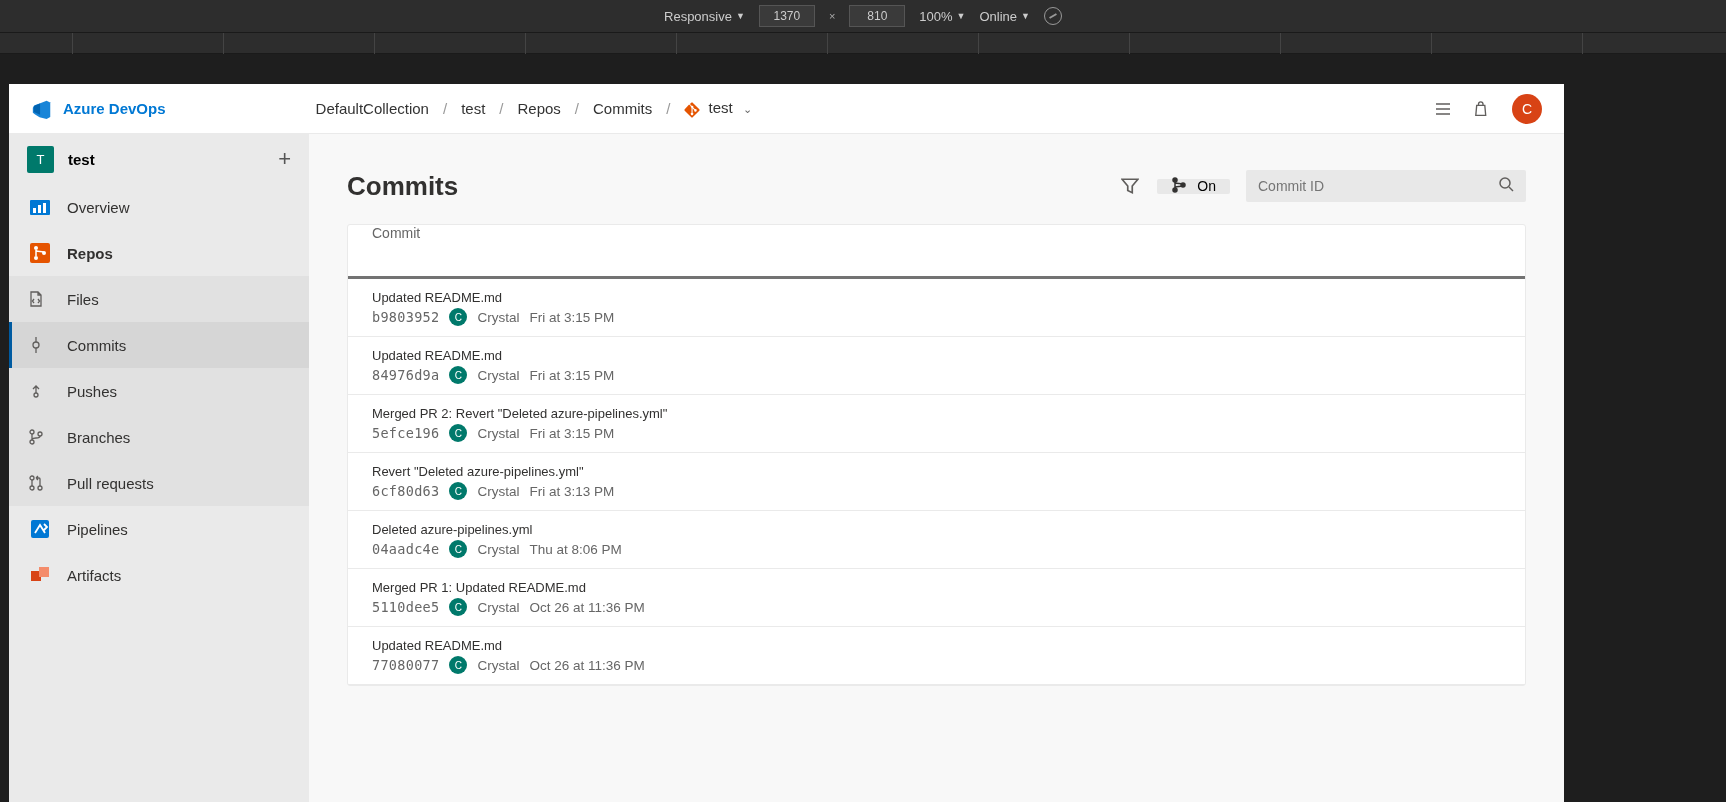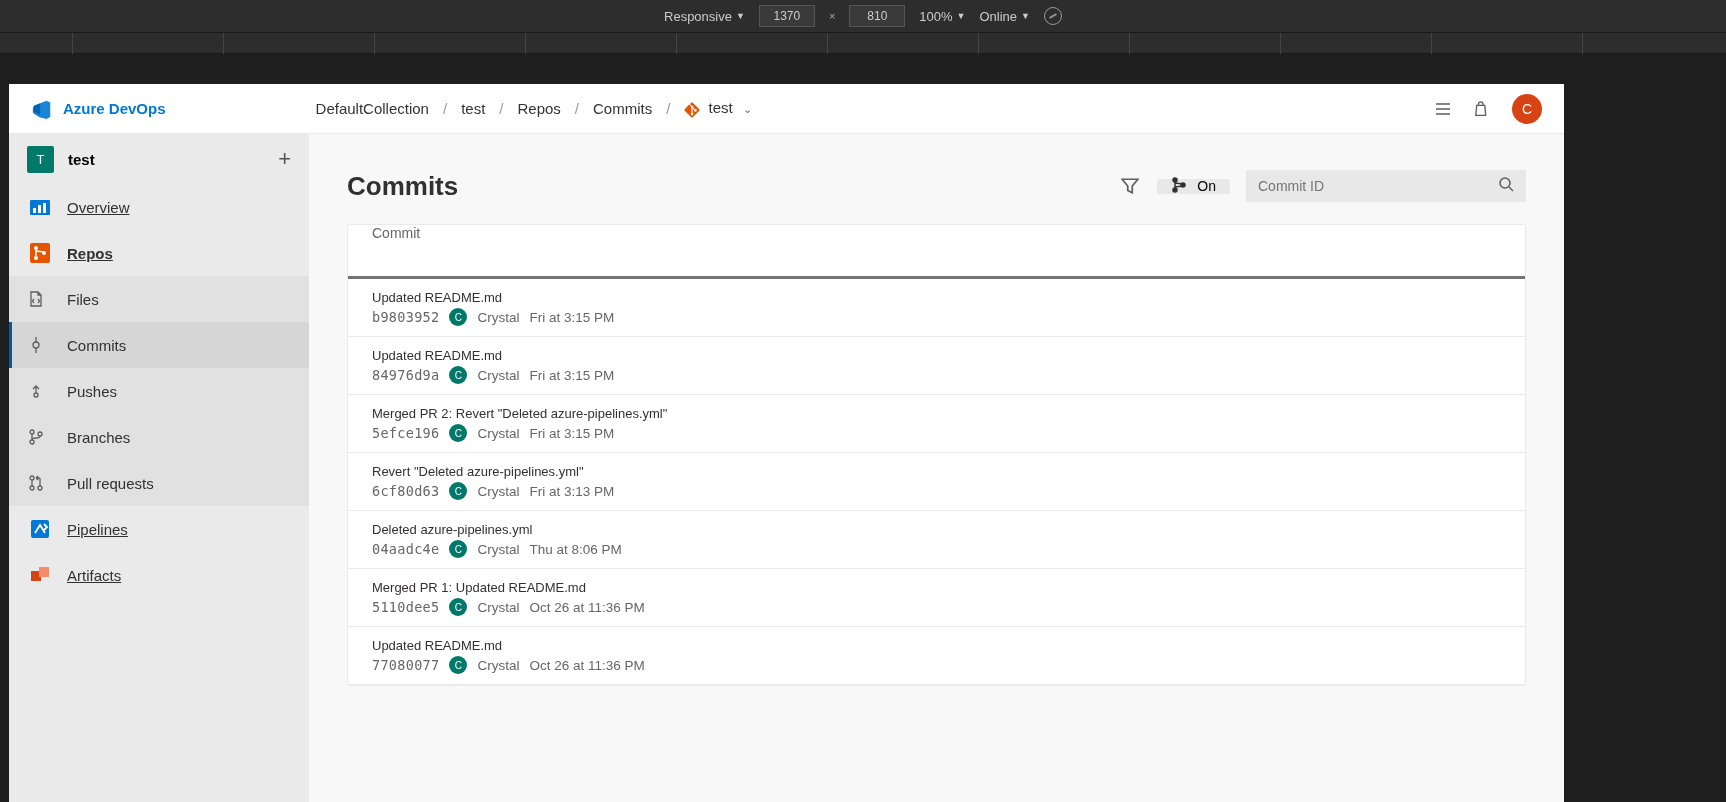--- a/index.html
+++ b/index.html
@@ -36,21 +36,21 @@
 .avatar { width:30px; height:30px; border-radius:50%; background:#d84315; color:#fff; display:flex; align-items:center; justify-content:center; font-size:14px; cursor:pointer; }
 
 
 .main { display:flex; height:calc(100% - 50px); }
 .sidebar { width:300px; background:#eaeaea; display:flex; flex-direction:column; }
 .project-head { height:50px; display:flex; align-items:center; padding:0 18px; }
 .project-badge { width:27px; height:27px; background:#00796b; color:#fff; display:flex; align-items:center; justify-content:center; font-size:13px; border-radius:2px; }
 .project-name { margin-left:14px; font-weight:600; font-size:15px; }
 .project-add { margin-left:auto; font-size:22px; color:#555; cursor:pointer; }
 
-.nav-item { height:46px; display:flex; align-items:center; padding:0 18px; cursor:pointer; font-size:15px; color:#323130;text-decoration:underline; }
+.nav-item { height:46px; display:flex; align-items:center; padding:0 18px; cursor:pointer; font-size:15px; color:#323130; }
 .nav-item.active-section { font-weight:600; }
 .nav-item .nicon { width:26px; height:26px; margin-right:14px; display:flex; align-items:center; justify-content:center; }
 .nav-sub { height:46px; display:flex; align-items:center; padding:0 18px; cursor:pointer; font-size:15px; color:#323130; }
 .nav-sub .sicon { width:18px; height:18px; margin-right:22px; display:flex; align-items:center; justify-content:center; color:#605e5c; }
 .nav-sub.selected { background:#d6d6d6; border-left:3px solid #005ba1; padding-left:15px; font-weight:400; }
 .sub-group { background:#e1e1e1; }
 
 
 .content { flex:1; background:#f8f8f8; padding:14px 38px 0 38px; overflow:hidden; }
 .branch-sel { display:flex; align-items:center; gap:8px; color:#333; font-size:15px; cursor:pointer; }

